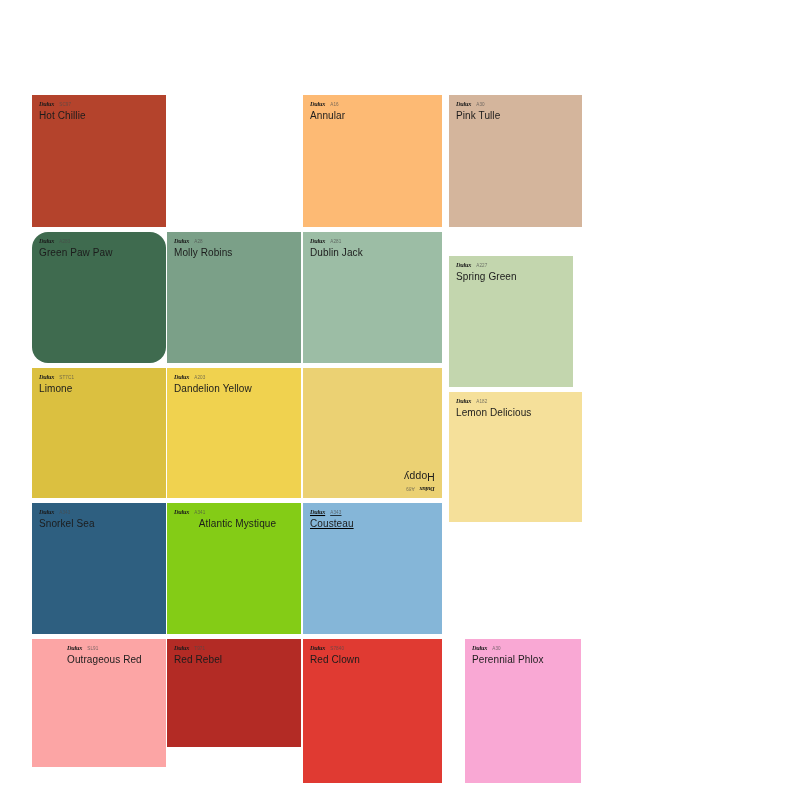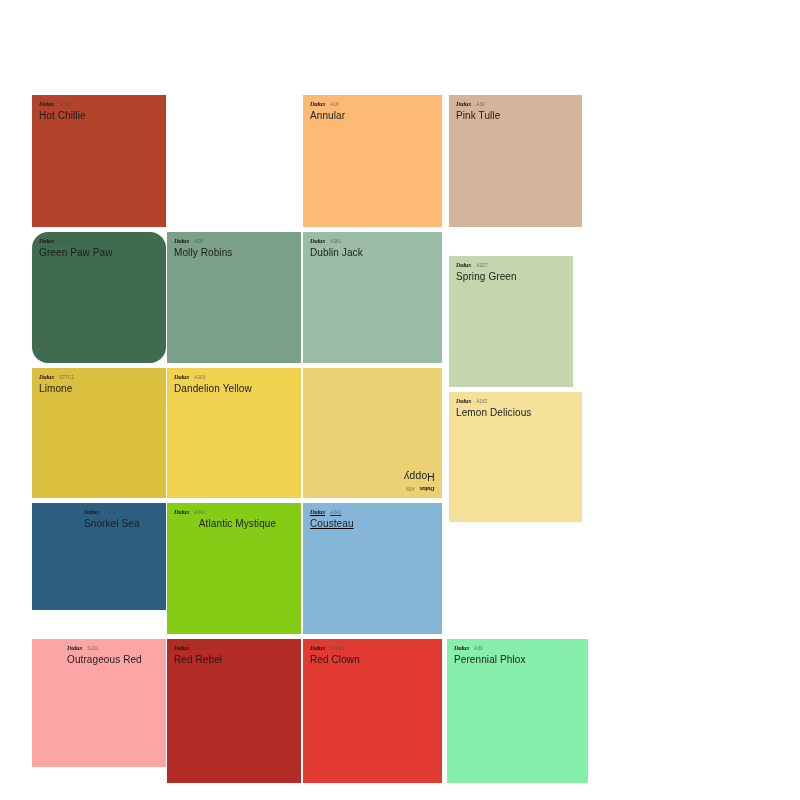--- a/index.html
+++ b/index.html
@@ -172,21 +172,21 @@
     </div>
     <div class="swatch" style="left: 449px; top: 368px; width: 133px; height: 130px; background: rgb(245, 224, 154); margin-top: 24px;">
       <div class="swatch-head">
         <div class="brand-row">
           <span class="brand-mark">Dulux</span>
           <span class="code">A182</span>
         </div>
         <span class="cname">Lemon Delicious</span>
       </div>
     </div>
-    <div class="swatch" style="left: 32px; top: 503px; width: 134px; height: 107px; background: rgb(46, 95, 128); padding-left: 45px;">
+    <div class="swatch" style="left: 32px; top: 503px; width: 134px; height: 131px; background: rgb(46, 95, 128);">
       <div class="swatch-head">
         <div class="brand-row">
           <span class="brand-mark">Dulux</span>
           <span class="code">A343</span>
         </div>
         <span class="cname">Snorkel Sea</span>
       </div>
     </div>
     <div class="swatch" style="left: 167px; top: 503px; width: 134px; height: 131px; background: #84cc16; text-align: center;">
       <div class="swatch-head">
@@ -208,39 +208,39 @@
     </div>
     <div class="swatch" style="left: 32px; top: 639px; width: 134px; height: 128px; background: #fca5a5; padding-left: 28px;">
       <div class="swatch-head">
         <div class="brand-row">
           <span class="brand-mark">Dulux</span>
           <span class="code">SL91</span>
         </div>
         <span class="cname">Outrageous Red</span>
       </div>
     </div>
-    <div class="swatch" style="left: 167px; top: 639px; width: 134px; height: 144px; background: rgb(179, 43, 37);">
+    <div class="swatch" style="left: 167px; top: 639px; width: 134px; height: 108px; background: rgb(179, 43, 37);">
       <div class="swatch-head">
         <div class="brand-row">
           <span class="brand-mark">Dulux</span>
           <span class="code">T971</span>
         </div>
         <span class="cname">Red Rebel</span>
       </div>
     </div>
     <div class="swatch" style="left: 303px; top: 639px; width: 139px; height: 144px; background: rgb(224, 58, 50);">
       <div class="swatch-head">
         <div class="brand-row">
           <span class="brand-mark">Dulux</span>
           <span class="code">S7840</span>
         </div>
         <span class="cname">Red Clown</span>
       </div>
     </div>
-    <div class="swatch" style="left: 447px; top: 639px; width: 141px; height: 144px; background: #86efac;">
+    <div class="swatch" style="left: 465px; top: 639px; width: 116px; height: 144px; background: #f9a8d4;">
       <div class="swatch-head">
         <div class="brand-row">
           <span class="brand-mark">Dulux</span>
           <span class="code">A30</span>
         </div>
         <span class="cname">Perennial Phlox</span>
       </div>
     </div>
   </div>
 

